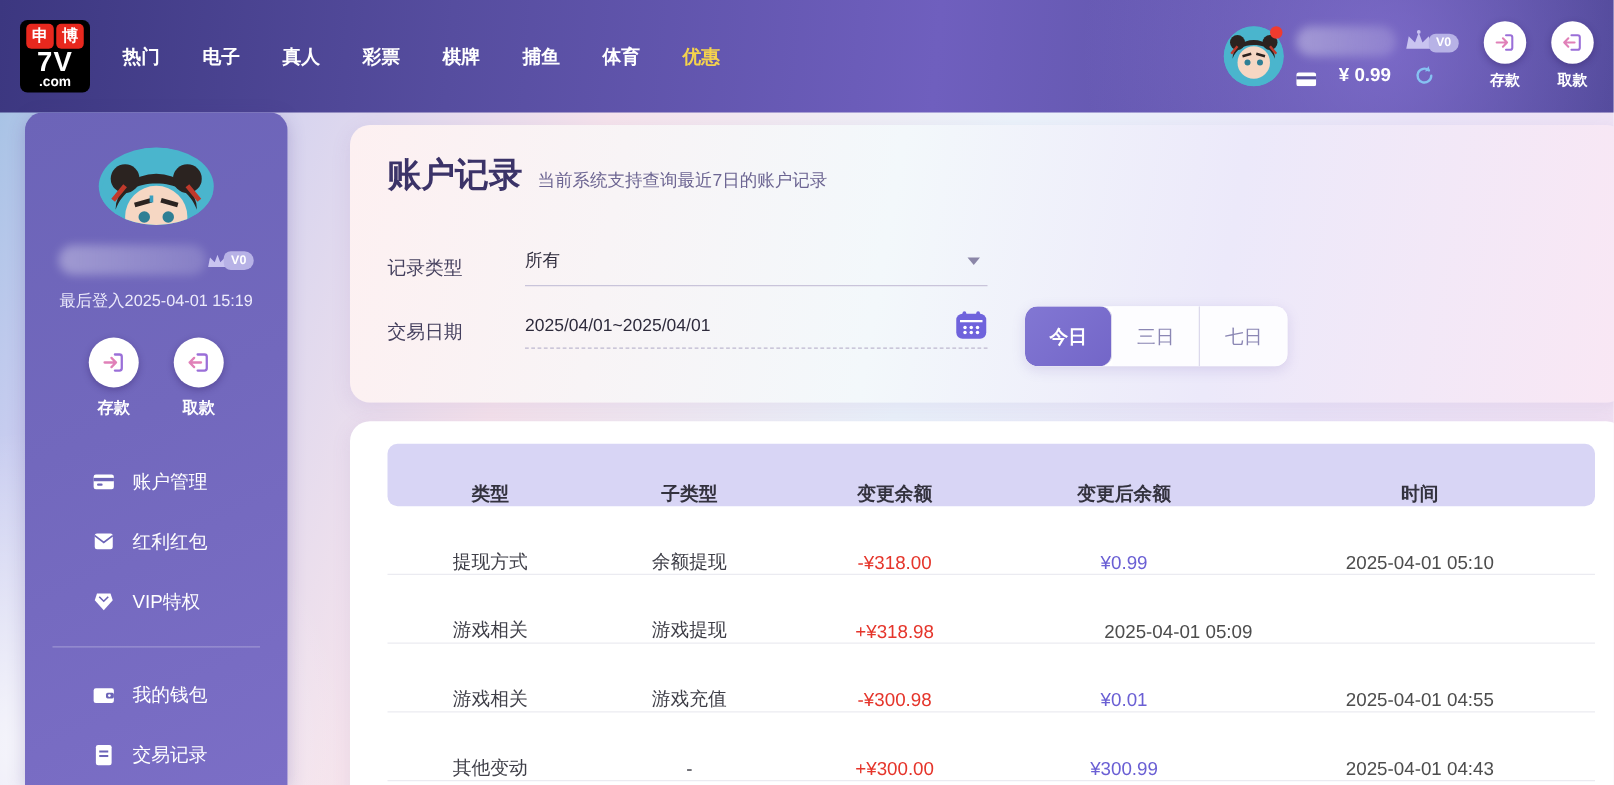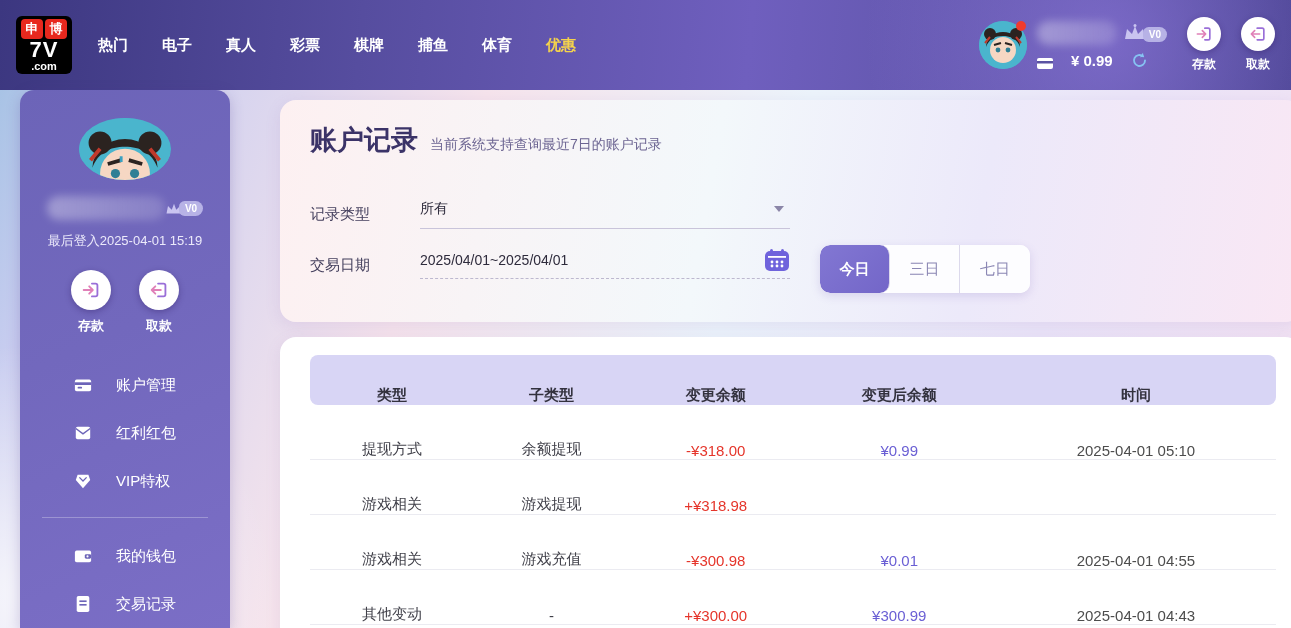--- a/index.html
+++ b/index.html
@@ -53,21 +53,21 @@
   }
   .side-avatar { margin-top:28px; width:92px; height:92px; border-radius:50%; overflow:hidden; background:#4ab5cd; }
   .side-name-row { margin-top:16px; display:flex; align-items:center; }
   .side-name-row .blur-pill { width:118px; }
   .side-login { margin-top:12px; color:#eceafb; font-size:13px; }
   .side-actions { margin-top:20px; display:flex; gap:28px; }
   .side-action { display:flex; flex-direction:column; align-items:center; cursor:pointer; }
   .side-action .circle-btn { width:40px; height:40px; }
   .side-action .lbl { color:#fff; font-size:13px; font-weight:bold; margin-top:7px; }
   .side-menu { margin-top:26px; width:100%; }
-  .side-item { display:flex; align-items:center; gap:24px; padding-left:54px; height:48px; color:#fff; font-size:15px; cursor:pointer; }
+  .side-item { display:flex; align-items:center; gap:14px; padding-left:54px; height:48px; color:#fff; font-size:15px; cursor:pointer; }
   .side-divider { height:1px; background:rgba(255,255,255,.28); margin:12px 22px 14px; }
 
   
   .filter-card {
     position:absolute; left:280px; top:100px; right:-10px; height:222px;
     border-radius:16px;
     background:linear-gradient(100deg,#fdf0f1 0%,#f3f8fb 42%,#ece9fa 68%,#f9e7f4 100%);
     box-shadow:0 4px 16px rgba(120,90,180,.12);
     padding:22px 30px 0 30px;
   }
@@ -336,20 +336,21 @@
       <div class="td type c1">提现方式</div>
       <div class="td subtype c2">余额提现</div>
       <div class="td change c3">-¥318.00</div>
       <div class="td after c4">¥0.99</div>
       <div class="td time c5">2025-04-01 05:10</div>
     </div>
     <div class="tr row">
       <div class="td type c1">游戏相关</div>
       <div class="td subtype c2">游戏提现</div>
       <div class="td change c3">+¥318.98</div>
+      <div class="td time c5">2025-04-01 05:09</div>
     </div>
     <div class="tr row">
       <div class="td type c1">游戏相关</div>
       <div class="td subtype c2">游戏充值</div>
       <div class="td change c3">-¥300.98</div>
       <div class="td after c4">¥0.01</div>
       <div class="td time c5">2025-04-01 04:55</div>
     </div>
     <div class="tr row">
       <div class="td type c1">其他变动</div>

